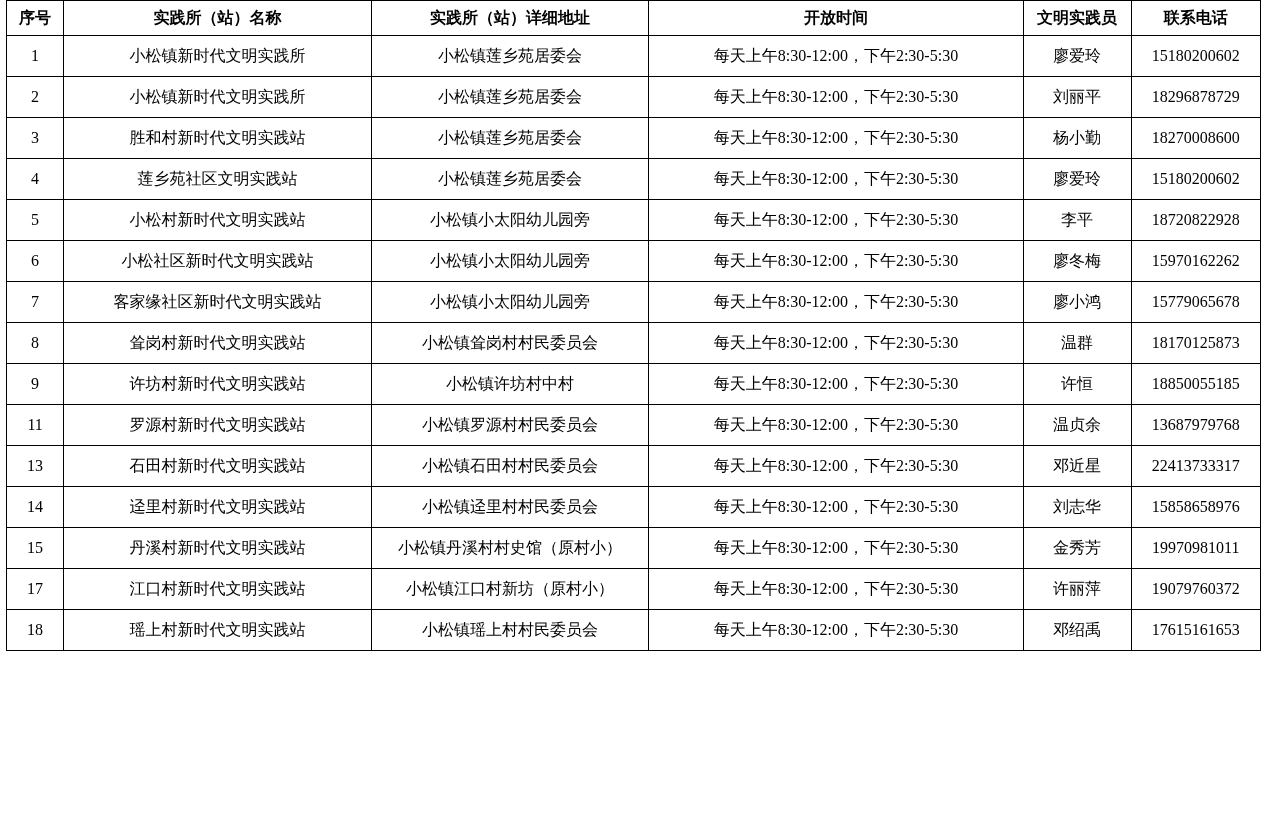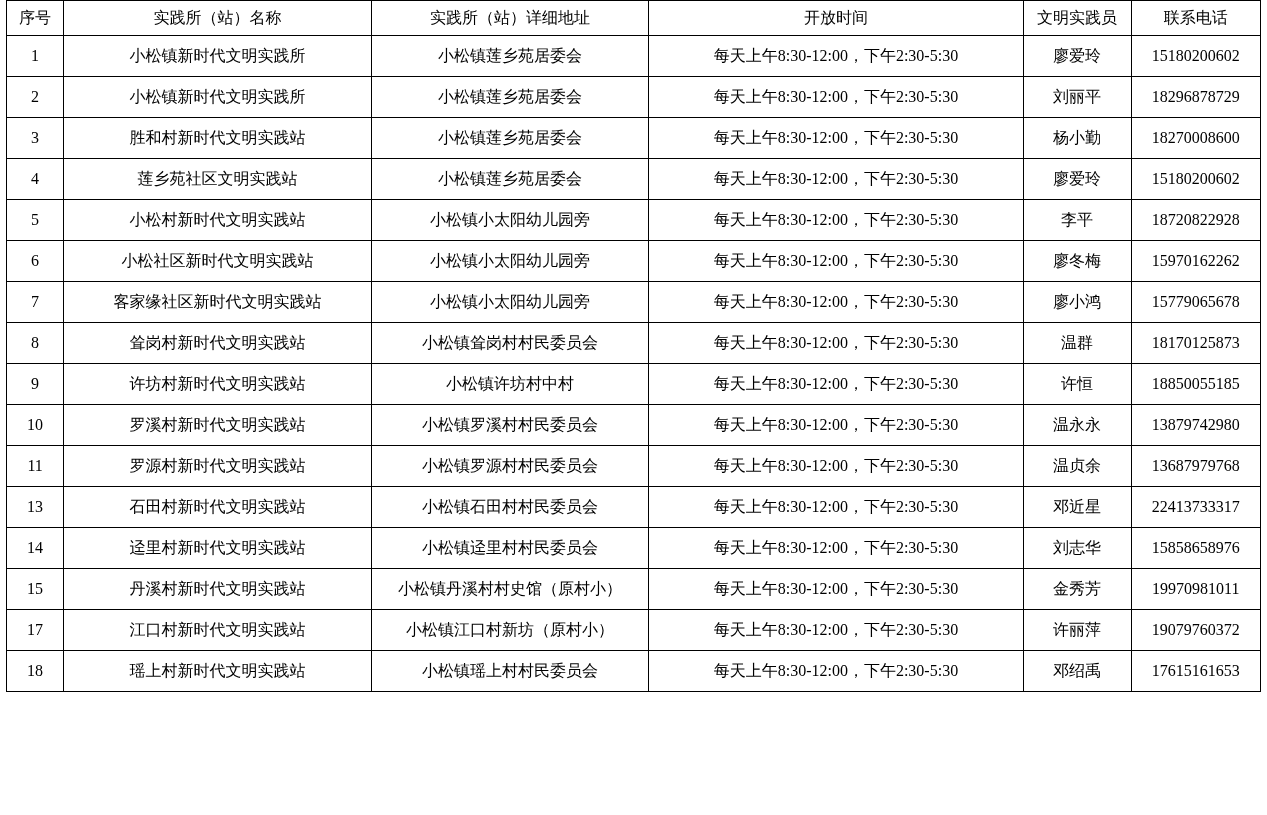--- a/index.html
+++ b/index.html
@@ -39,21 +39,21 @@
     font-size: 16px;
     font-family: "Liberation Serif", "DejaVu Serif", serif;
     text-align: center;
     vertical-align: middle;
     height: 40px;
     padding: 0 2px;
     white-space: nowrap;
     overflow: hidden;
   }
   table.sheet thead th {
-    font-weight: normal;
+    font-weight: bold;
     height: 34px;
   }
   col.c-idx    { width: 54px; }
   col.c-name   { width: 290px; }
   col.c-addr   { width: 262px; }
   col.c-time   { width: 353px; }
   col.c-person { width: 102px; }
   col.c-phone  { width: 122px; }
   .cell-time {
     letter-spacing: 0px;
@@ -152,28 +152,20 @@
         </tr>
         <tr>
           <td>9</td>
           <td>许坊村新时代文明实践站</td>
           <td>小松镇许坊村中村</td>
           <td class="cell-time">每天上午8:30-12:00，下午2:30-5:30</td>
           <td>许恒</td>
           <td>18850055185</td>
         </tr>
         <tr>
-          <td>10</td>
-          <td>罗溪村新时代文明实践站</td>
-          <td>小松镇罗溪村村民委员会</td>
-          <td class="cell-time">每天上午8:30-12:00，下午2:30-5:30</td>
-          <td>温永永</td>
-          <td>13879742980</td>
-        </tr>
-        <tr>
           <td>11</td>
           <td>罗源村新时代文明实践站</td>
           <td>小松镇罗源村村民委员会</td>
           <td class="cell-time">每天上午8:30-12:00，下午2:30-5:30</td>
           <td>温贞余</td>
           <td>13687979768</td>
         </tr>
         <tr>
           <td>13</td>
           <td>石田村新时代文明实践站</td>

